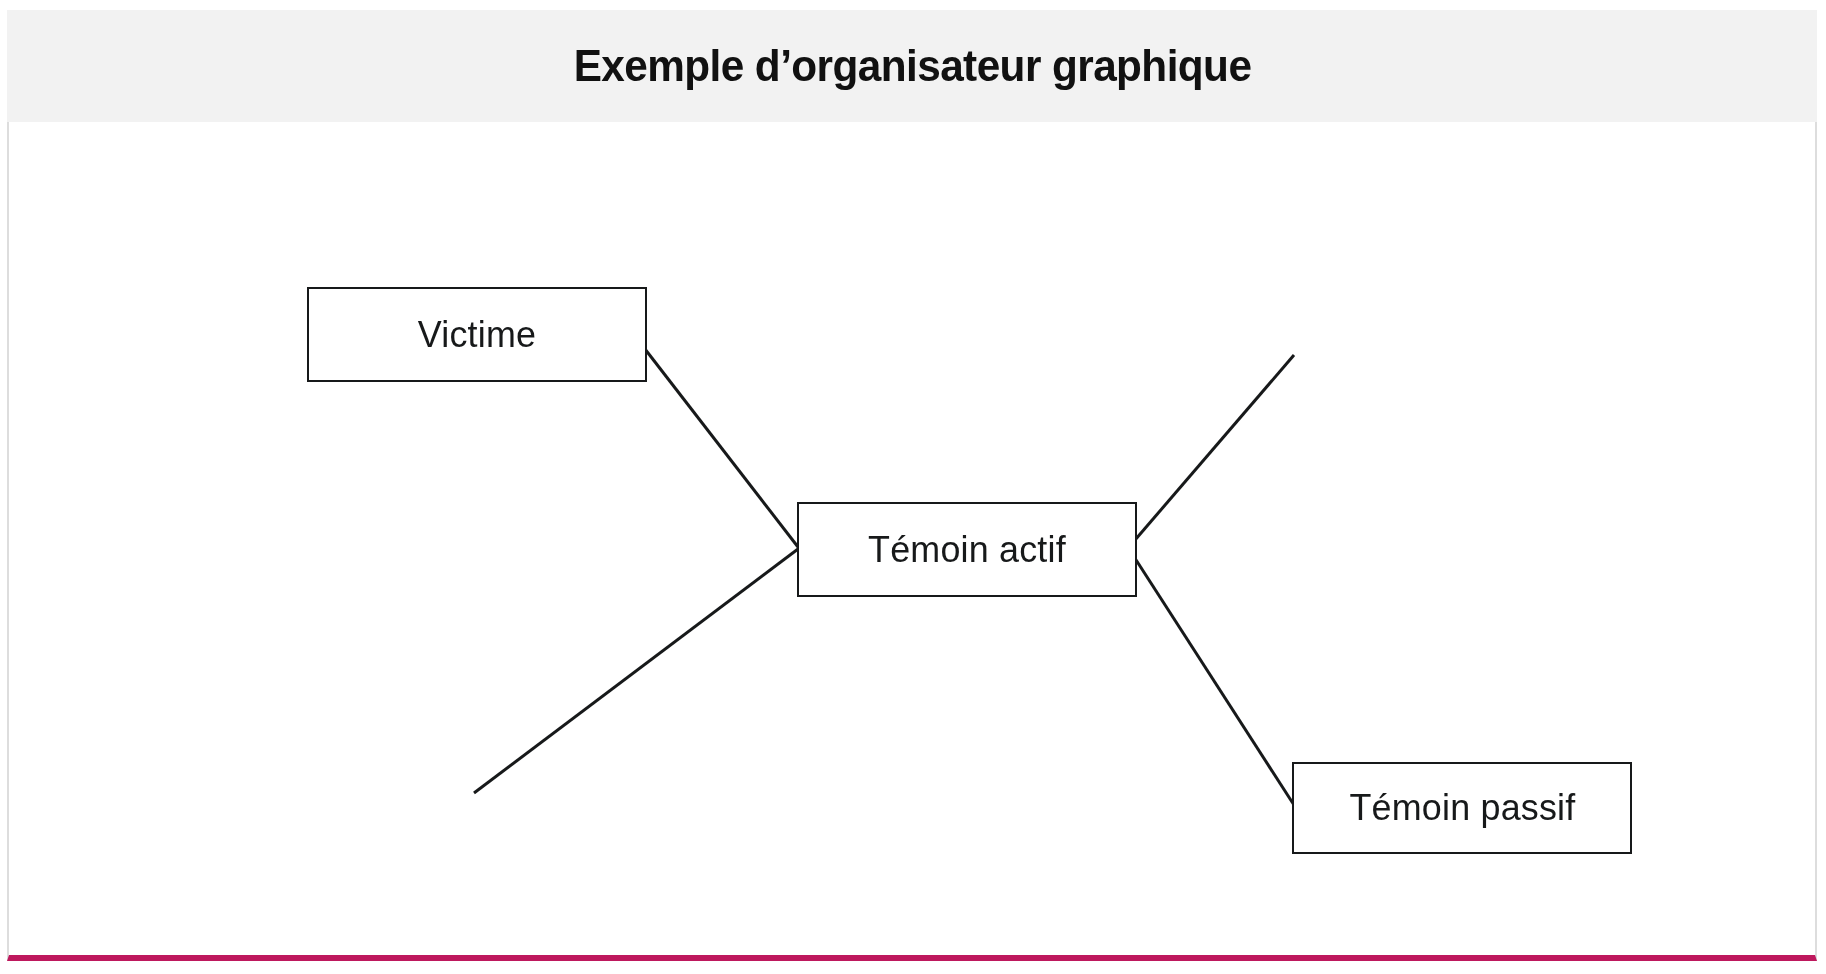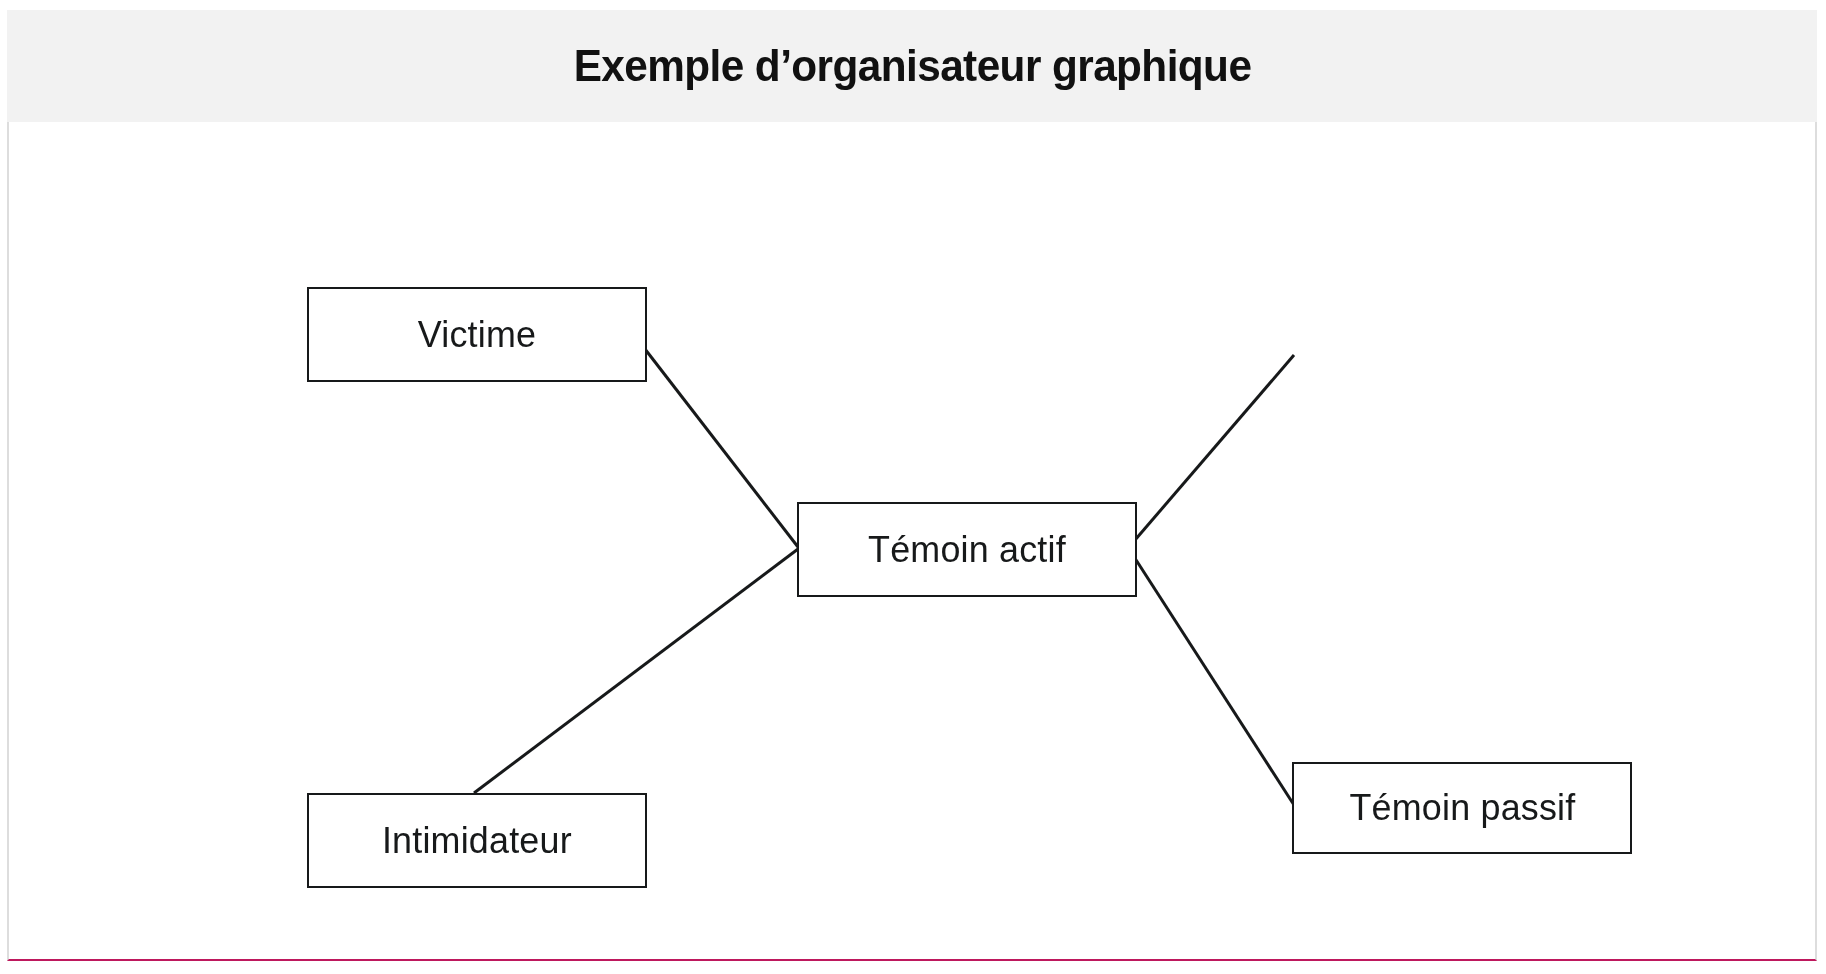--- a/index.html
+++ b/index.html
@@ -51,21 +51,21 @@
   #canvas-area {
     position: absolute;
     left: 0;
     top: 112px;
     width: 1810px;
     height: 839px;
     box-sizing: border-box;
     background: #ffffff;
     border-left: 2px solid #dddddd;
     border-right: 2px solid #dddddd;
-    border-bottom: 2px solid #be185d;
+    border-bottom: 6px solid #be185d;
     overflow: hidden;
   }
 
   #diagram-svg {
     position: absolute;
     left: 0;
     top: 0;
   }
 
   
@@ -118,22 +118,19 @@
 
     <div class="node" id="node-victime">
       <span class="node-label">Victime</span>
     </div>
 
     <div class="node" id="node-temoin-actif">
       <span class="node-label">Témoin actif</span>
     </div>
 
 
-    <div class="node" id="node-intimidateur">
-      <span class="node-label">Intimidateur</span>
-    </div>
 
     <div class="node" id="node-temoin-passif">
       <span class="node-label">Témoin passif</span>
     </div>
 
   </div>
 </div>
 
 </body></html>

